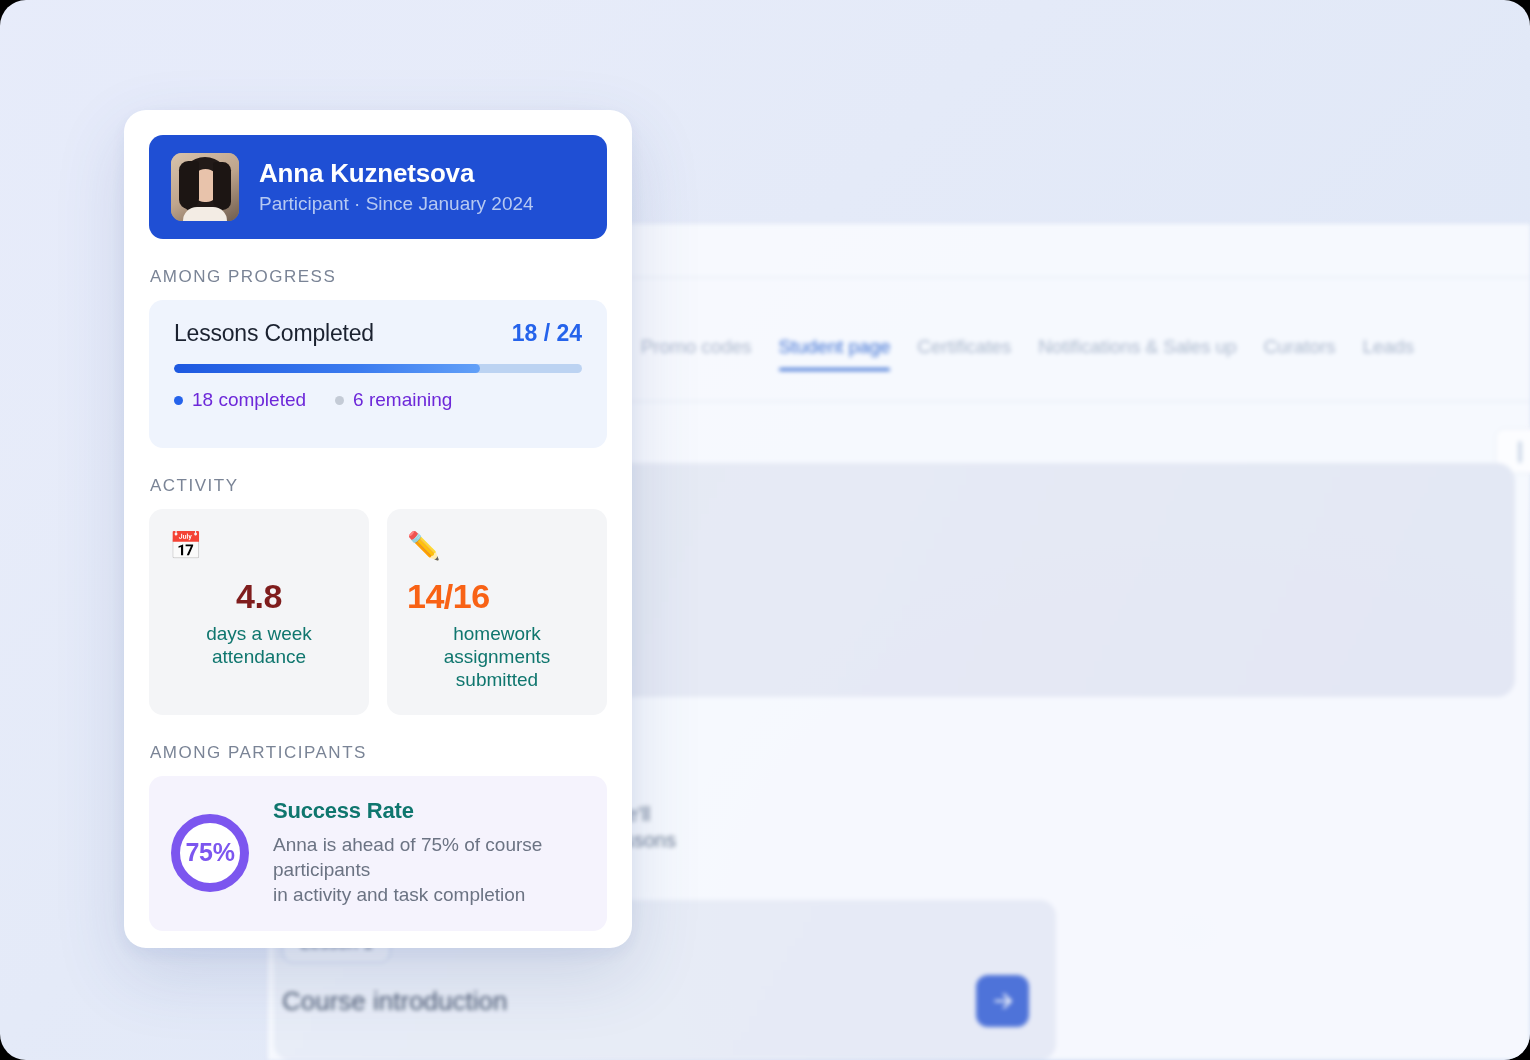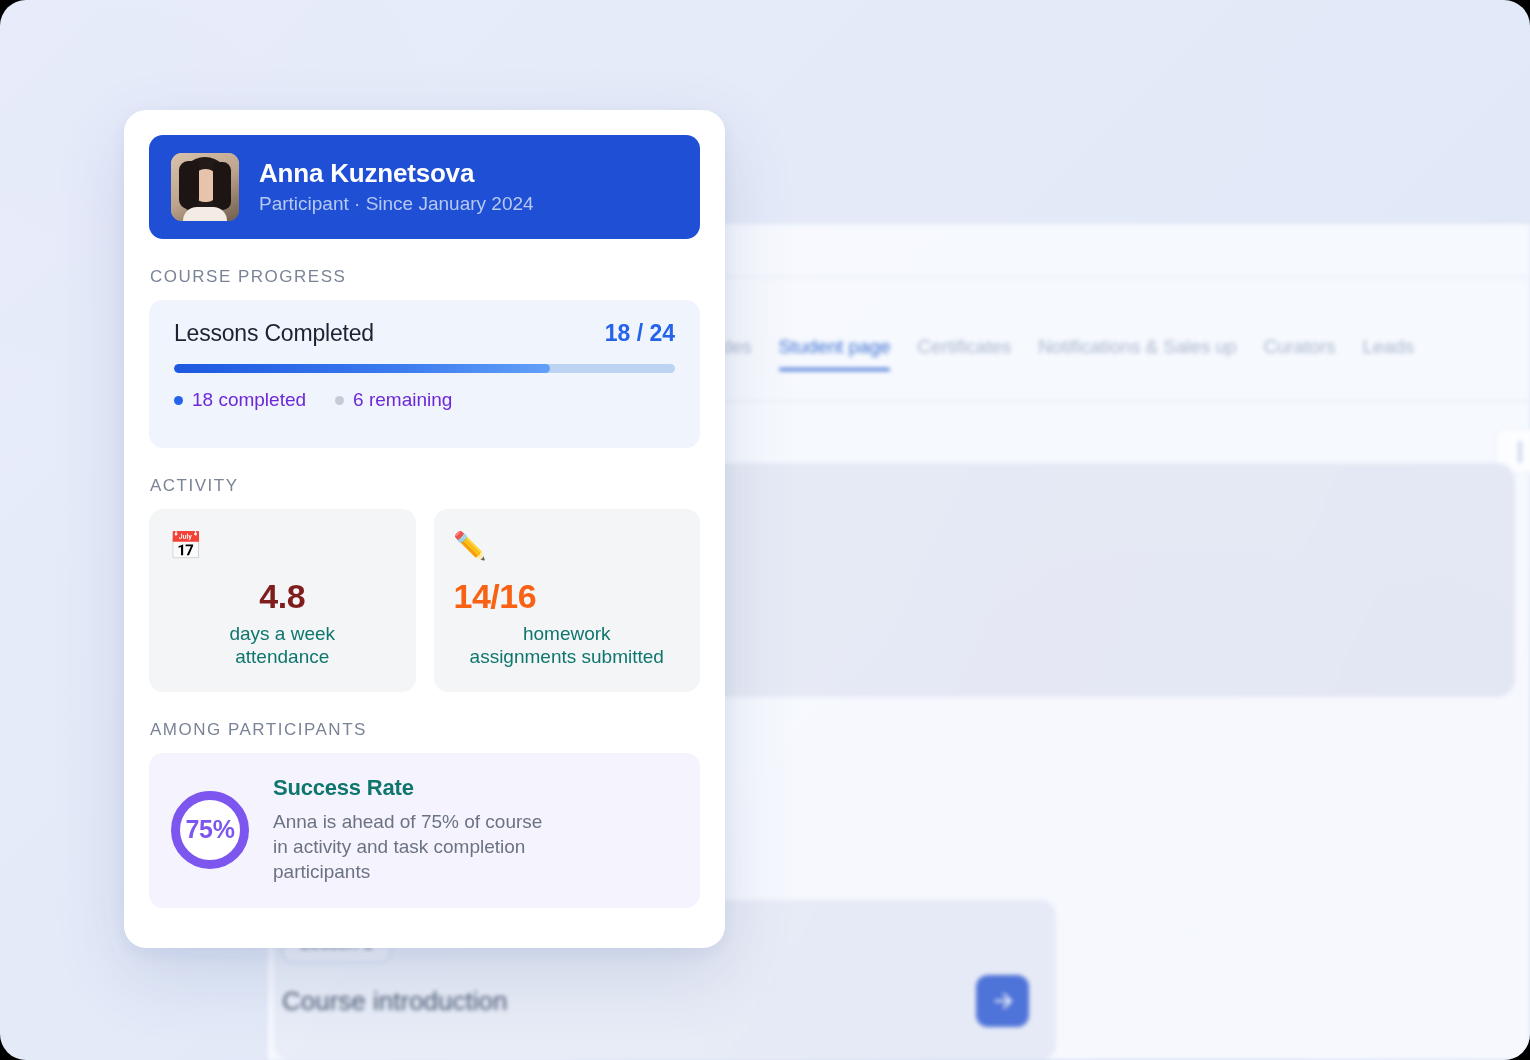--- a/index.html
+++ b/index.html
@@ -162,21 +162,21 @@
     align-items: center;
     justify-content: center;
   }
   #bg-next-button svg { display: block; }
 
   
   #student-card {
     position: absolute;
     left: 124px;
     top: 110px;
-    width: 601px;
+    width: 508px;
     height: 838px;
     background: #ffffff;
     border-radius: 22px;
     box-shadow: 0 26px 70px rgba(60,85,150,0.16), 0 6px 18px rgba(60,85,150,0.07);
     padding: 25px 25px 0 25px;
   }
 
   
   #profile-header {
     display: flex;
@@ -400,21 +400,21 @@
         <div class="av-hair2"></div>
         <div class="av-hair3"></div>
         <div class="av-body"></div>
       </div>
       <div id="profile-text">
         <div id="profile-name">Anna Kuznetsova</div>
         <div id="profile-meta">Participant · Since January 2024</div>
       </div>
     </div>
 
-    <div class="section-label">COURSE PROGRESS</div>
+    <div class="section-label">AMONG PROGRESS</div>
 
     <div id="progress-box">
       <div id="progress-top">
         <div id="progress-title">Lessons Completed</div>
         <div id="progress-count">18 / 24</div>
       </div>
       <div id="progress-track">
         <div id="progress-fill" style="width: 75%;"></div>
       </div>
       <div id="progress-legend">
@@ -453,20 +453,20 @@
     <div class="section-label">AMONG PARTICIPANTS</div>
 
     <div id="success-box">
       <div id="success-ring">
         <span id="success-ring-value">75%</span>
       </div>
       <div>
         <div id="success-title">Success Rate</div>
         <div id="success-desc">
           <div>Anna is ahead of 75% of course</div>
+          <div>participants</div>
           <div>in activity and task completion</div>
-          <div>participants</div>
         </div>
       </div>
     </div>
 
   </div>
 </div>
 
 </body></html>

